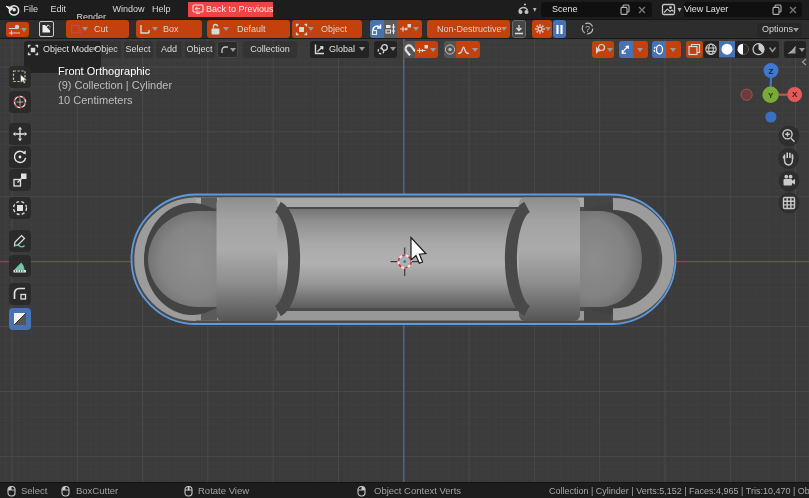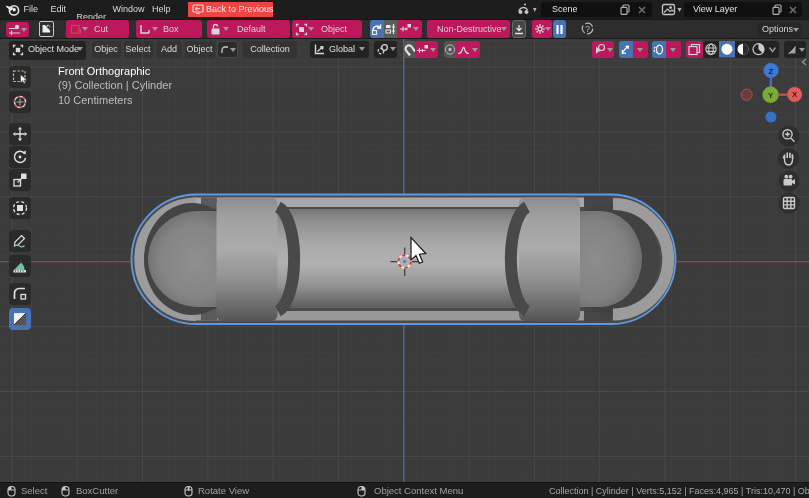--- a/index.html
+++ b/index.html
@@ -3,21 +3,21 @@
 <style>
 *{margin:0;padding:0;box-sizing:border-box;}
 html,body{width:809px;height:498px;overflow:hidden;background:#3b3b3b;
   font-family:"Liberation Sans",sans-serif;}
 .abs{position:absolute;}
 #page{position:relative;width:809px;height:498px;}
 
 #bar1{left:0;top:0;width:809px;height:19px;background:#1d1d1d;}
 #bar2{left:0;top:19px;width:809px;height:19px;background:#2d2d2d;border-top:1px solid #161616;}
 .menu{color:#dadada;font-size:9px;line-height:19px;white-space:nowrap;}
-.w{background:#be185d;border-radius:3px;color:#d5d5d5;font-size:9px;white-space:nowrap;text-align:right;}
+.w{background:#c2410c;border-radius:3px;color:#d5d5d5;font-size:9px;white-space:nowrap;text-align:right;}
 .caret{display:inline-block;width:0;height:0;border-left:3px solid transparent;border-right:3px solid transparent;border-top:4px solid #9a9a9a;}
 #status{left:0;top:482px;width:809px;height:16px;background:#1d1d1d;border-top:1px solid #121212;}
 </style></head><body>
 <div id="page">
 <svg class="abs" style="left:0;top:38px" width="809" height="444" viewBox="0 38 809 444">
       <rect x="0" y="38" width="809" height="444" fill="#3b3b3b"></rect>
       <path d="M-1.1 38V482 M5.5 38V482 M12.0 38V482 M18.5 38V482 M25.1 38V482 M31.6 38V482 M38.1 38V482 M44.7 38V482 M51.2 38V482 M57.7 38V482 M64.2 38V482 M70.8 38V482 M77.3 38V482 M83.8 38V482 M90.4 38V482 M96.9 38V482 M103.4 38V482 M110.0 38V482 M116.5 38V482 M123.0 38V482 M129.5 38V482 M136.1 38V482 M142.6 38V482 M149.1 38V482 M155.7 38V482 M162.2 38V482 M168.7 38V482 M175.3 38V482 M181.8 38V482 M188.3 38V482 M194.8 38V482 M201.4 38V482 M207.9 38V482 M214.4 38V482 M221.0 38V482 M227.5 38V482 M234.0 38V482 M240.6 38V482 M247.1 38V482 M253.6 38V482 M260.1 38V482 M266.7 38V482 M273.2 38V482 M279.7 38V482 M286.3 38V482 M292.8 38V482 M299.3 38V482 M305.9 38V482 M312.4 38V482 M318.9 38V482 M325.4 38V482 M332.0 38V482 M338.5 38V482 M345.0 38V482 M351.6 38V482 M358.1 38V482 M364.6 38V482 M371.2 38V482 M377.7 38V482 M384.2 38V482 M390.7 38V482 M397.3 38V482 M403.8 38V482 M410.3 38V482 M416.9 38V482 M423.4 38V482 M429.9 38V482 M436.4 38V482 M443.0 38V482 M449.5 38V482 M456.0 38V482 M462.6 38V482 M469.1 38V482 M475.6 38V482 M482.2 38V482 M488.7 38V482 M495.2 38V482 M501.7 38V482 M508.3 38V482 M514.8 38V482 M521.3 38V482 M527.9 38V482 M534.4 38V482 M540.9 38V482 M547.5 38V482 M554.0 38V482 M560.5 38V482 M567.0 38V482 M573.6 38V482 M580.1 38V482 M586.6 38V482 M593.2 38V482 M599.7 38V482 M606.2 38V482 M612.8 38V482 M619.3 38V482 M625.8 38V482 M632.3 38V482 M638.9 38V482 M645.4 38V482 M651.9 38V482 M658.5 38V482 M665.0 38V482 M671.5 38V482 M678.1 38V482 M684.6 38V482 M691.1 38V482 M697.6 38V482 M704.2 38V482 M710.7 38V482 M717.2 38V482 M723.8 38V482 M730.3 38V482 M736.8 38V482 M743.4 38V482 M749.9 38V482 M756.4 38V482 M762.9 38V482 M769.5 38V482 M776.0 38V482 M782.5 38V482 M789.1 38V482 M795.6 38V482 M802.1 38V482 M808.7 38V482 M0 34.5H809 M0 41.0H809 M0 47.5H809 M0 54.0H809 M0 60.5H809 M0 67.0H809 M0 73.5H809 M0 80.0H809 M0 86.5H809 M0 93.0H809 M0 99.4H809 M0 105.9H809 M0 112.4H809 M0 118.9H809 M0 125.4H809 M0 131.9H809 M0 138.4H809 M0 144.9H809 M0 151.4H809 M0 157.9H809 M0 164.3H809 M0 170.8H809 M0 177.3H809 M0 183.8H809 M0 190.3H809 M0 196.8H809 M0 203.3H809 M0 209.8H809 M0 216.3H809 M0 222.8H809 M0 229.2H809 M0 235.7H809 M0 242.2H809 M0 248.7H809 M0 255.2H809 M0 261.7H809 M0 268.2H809 M0 274.7H809 M0 281.2H809 M0 287.7H809 M0 294.2H809 M0 300.6H809 M0 307.1H809 M0 313.6H809 M0 320.1H809 M0 326.6H809 M0 333.1H809 M0 339.6H809 M0 346.1H809 M0 352.6H809 M0 359.1H809 M0 365.5H809 M0 372.0H809 M0 378.5H809 M0 385.0H809 M0 391.5H809 M0 398.0H809 M0 404.5H809 M0 411.0H809 M0 417.5H809 M0 424.0H809 M0 430.4H809 M0 436.9H809 M0 443.4H809 M0 449.9H809 M0 456.4H809 M0 462.9H809 M0 469.4H809 M0 475.9H809" stroke="#3f3f3f" stroke-width="1"></path>
       <path d="M-53.3 38V482 M12.0 38V482 M77.3 38V482 M142.6 38V482 M207.9 38V482 M273.2 38V482 M338.5 38V482 M469.1 38V482 M534.4 38V482 M599.7 38V482 M665.0 38V482 M730.3 38V482 M795.6 38V482 M0 2.1H809 M0 67.0H809 M0 131.9H809 M0 196.8H809 M0 326.6H809 M0 391.5H809 M0 456.4H809" stroke="#494949" stroke-width="1"></path>
       <path d="M0 261.7H809" stroke="#8a4a4a" stroke-width="1.2"></path>
       <path d="M403.8 38V482" stroke="#4d71ab" stroke-width="1.2"></path>
@@ -144,21 +144,21 @@
         <path d="M2 2 L8 8 M8 2 L2 8" stroke="#777" stroke-width="1.4"></path>
       </svg>
 </div>
 <svg class="abs" style="left:661px;top:3px" width="22" height="13" viewBox="0 0 22 13">
 <rect x="1.5" y="1.5" width="12" height="10" rx="1.5" fill="none" stroke="#c5c5c5" stroke-width="1.3"></rect>
 <circle cx="9.5" cy="4.6" r="1.4" fill="#c5c5c5"></circle>
       <path d="M3 9.5 L6.5 6 L9 8.5 L11 7 L12.5 8.5" fill="none" stroke="#c5c5c5" stroke-width="1.2"></path>
 <path d="M16.5 5 l4 0 -2 4 z" fill="#b5b5b5"></path>
     </svg>
 <div class="abs" style="left:684px;top:1.5px;width:118px;height:15.5px;background:#101010;border-radius:3px;color:#e2e2e2;font-size:9px;line-height:15.5px;white-space:nowrap;">
-<span style="margin-left:9px">View Layer</span>
+<span style="">View Layer</span>
 <svg class="abs" style="right:19px;top:2.5px" width="11" height="11" viewBox="0 0 11 11">
         <rect x="3" y="1" width="6" height="7" rx="1" fill="none" stroke="#b5b5b5" stroke-width="1.1"></rect>
         <rect x="1" y="3.4" width="6" height="7" rx="1" fill="#101010" stroke="#b5b5b5" stroke-width="1.1"></rect>
       </svg>
 <svg class="abs" style="right:4px;top:3px" width="10" height="10" viewBox="0 0 10 10">
         <path d="M2 2 L8 8 M8 2 L2 8" stroke="#777" stroke-width="1.4"></path>
       </svg>
 </div>
 <div class="abs" id="bar2"></div>
 <div class="abs" style="left:0;top:37.5px;width:809px;height:1px;background:#191919"></div>
@@ -251,21 +251,21 @@
         <path d="M2.5 1 v9 M6.5 1 v9" stroke="#fff" stroke-width="2.2"></path>
       </svg></div>
 <svg class="abs" style="left:581px;top:22px" width="13" height="13" viewBox="0 0 13 13">
       <circle cx="6.5" cy="6.5" r="5.3" fill="none" stroke="#b8b8b8" stroke-width="1.2" stroke-dasharray="8.5 2.5"></circle>
       <text x="6.5" y="9.6" font-size="8.5" fill="#b8b8b8" text-anchor="middle" font-family="Liberation Sans">?</text>
     </svg>
 <div class="abs" style="left:757px;top:22.5px;width:45px;height:14px;background:#272727;border-radius:3px;color:#d5d5d5;font-size:9px;white-space:nowrap;">
 <span class="abs" style="left:5px;top:1.5px">Options</span>
 <span class="caret abs" style="right:3px;top:5px"></span>
     </div>
-<div class="abs" style="left:9px;top:41px;width:77px;height:19px;background:#232323;border-radius:3px;color:#e0e0e0;font-size:9px;white-space:nowrap;">
+<div class="abs" style="left:24px;top:41px;width:77px;height:32px;background:#232323;border-radius:3px;color:#e0e0e0;font-size:9px;white-space:nowrap;">
 <svg class="abs" style="left:2.5px;top:2.5px" width="12" height="12" viewBox="0 0 12 12">
         <path d="M1.5 3.5 v-2 h2 M8.5 1.5 h2 v2 M10.5 8.5 v2 h-2 M3.5 10.5 h-2 v-2" stroke="#d8d8d8" stroke-width="1.3" fill="none"></path>
         <rect x="3.8" y="3.8" width="4.4" height="4.4" fill="#d8d8d8"></rect>
       </svg>
 <span class="abs" style="left:19px;top:2.5px">Object Mode</span>
 <span class="caret abs" style="right:3px;top:6px"></span>
     </div>
 <div class="abs" style="left:91.5px;top:41px;width:29px;height:16.5px;background:rgba(33,33,33,0.28);border-radius:3px;color:#dcdcdc;font-size:9px;text-align:center;line-height:16px;white-space:nowrap;">Objec</div>
 <div class="abs" style="left:123.5px;top:41px;width:29px;height:16.5px;background:rgba(33,33,33,0.28);border-radius:3px;color:#dcdcdc;font-size:9px;text-align:center;line-height:16px;white-space:nowrap;">Select</div>
 <div class="abs" style="left:156px;top:41px;width:26px;height:16.5px;background:rgba(33,33,33,0.28);border-radius:3px;color:#dcdcdc;font-size:9px;text-align:center;line-height:16px;white-space:nowrap;">Add</div>
@@ -456,14 +456,14 @@
 <rect x="1" y="1.5" width="7" height="9.5" rx="3.2" fill="none" stroke="#c9c9c9" stroke-width="1.1"></rect>
 <path d="M1 5 h7" stroke="#c9c9c9" stroke-width="0.9"></path>
       <rect x="3.7" y="2" width="1.8" height="3.5" fill="#c9c9c9"></rect>
     </svg>
 <div class="abs" style="left:198px;top:485px;color:#a2a2a2;font-size:9.5px;white-space:nowrap;">Rotate View</div>
 <svg class="abs" style="left:356px;top:484.5px" width="11" height="12" viewBox="0 0 9 12">
 <rect x="1" y="1.5" width="7" height="9.5" rx="3.2" fill="none" stroke="#c9c9c9" stroke-width="1.1"></rect>
 <path d="M1 5 h7" stroke="#c9c9c9" stroke-width="0.9"></path>
       <path d="M8 5 Q8 1.5 4.5 1.5 L4.5 5 Z" fill="#c9c9c9"></path>
     </svg>
-<div class="abs" style="left:374px;top:485px;color:#a2a2a2;font-size:9.5px;white-space:nowrap;">Object Context Menu</div>
+<div class="abs" style="left:374px;top:485px;color:#a2a2a2;font-size:9.5px;white-space:nowrap;">Object Context Verts</div>
 <div class="abs" style="left:549px;top:485.5px;color:#a8a8a8;font-size:9px;white-space:nowrap;">Collection | Cylinder | Verts:5,152 | Faces:4,965 | Tris:10,470 | Objec</div>
 </div>
 </body></html>

